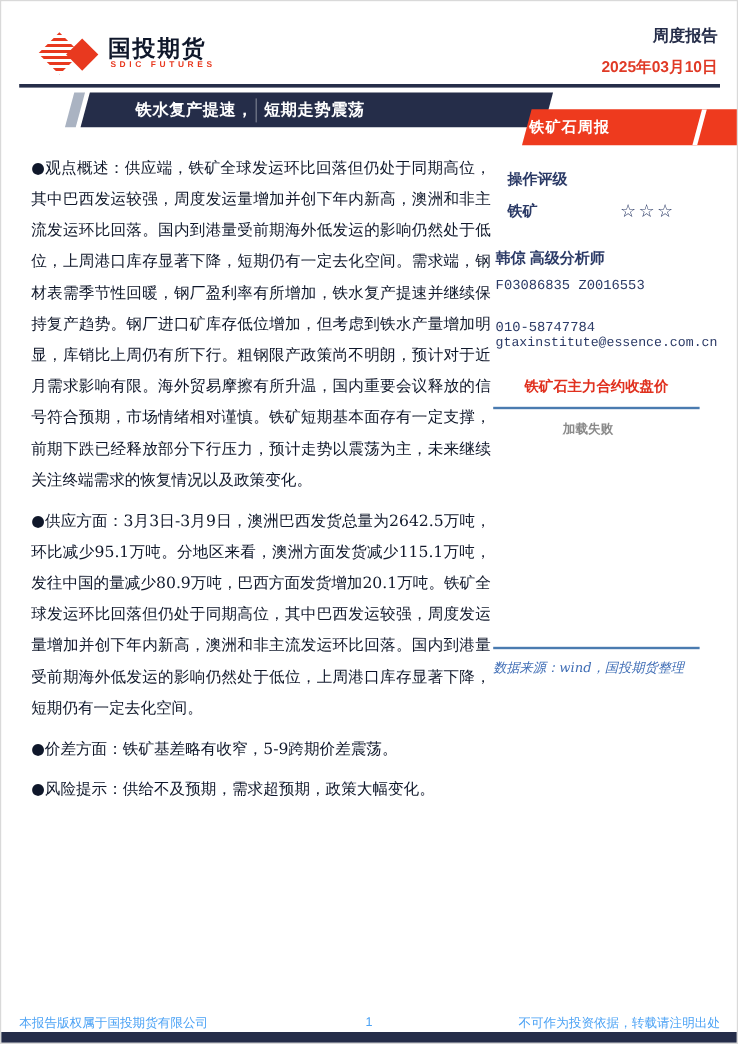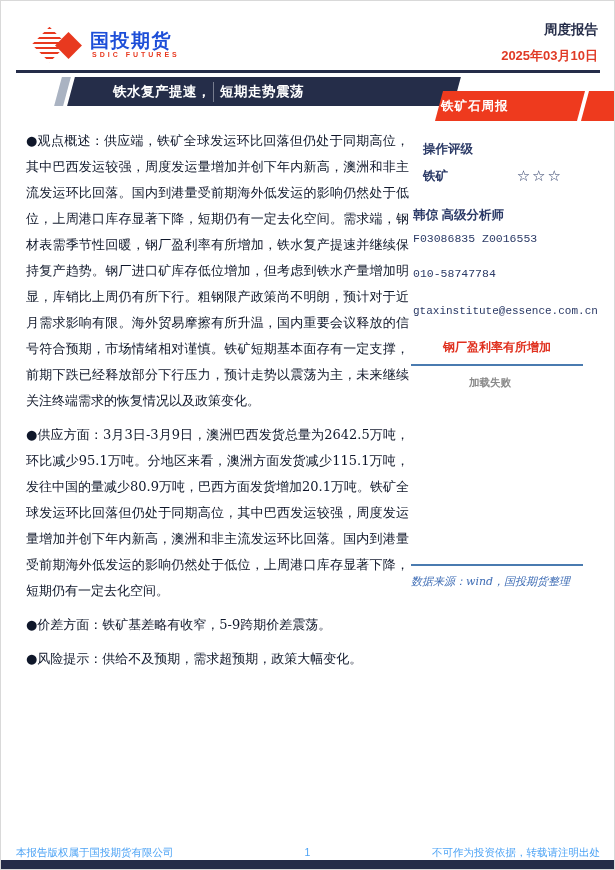--- a/index.html
+++ b/index.html
@@ -12,21 +12,21 @@
   .logo-diamond-hatch{
     position:absolute;left:36px;top:31px;width:25px;height:25px;
     transform:rotate(45deg);
     background:repeating-linear-gradient(135deg,#e8391f 0 2px,#ffffff 2px 5px);
   }
   .logo-diamond-solid{
     position:absolute;left:58px;top:35px;width:19px;height:19px;
     transform:rotate(45deg);background:#e8391f;
   }
   .logo-cn{position:absolute;left:89px;top:27px;font-size:19px;font-weight:bold;
-    color:#1d4ed8;letter-spacing:1.5px;}
+    color:#0f172a;letter-spacing:1.5px;}
   .logo-en{position:absolute;left:91px;top:50px;font-size:7px;font-weight:bold;
     color:#e8391f;letter-spacing:3px;}
   .hdr-type{position:absolute;right:16px;top:20px;font-size:13.5px;font-weight:bold;
     color:#252d49;text-align:right;}
   .hdr-date{position:absolute;right:16px;top:46px;font-size:13px;font-weight:bold;
     color:#e03a26;text-align:left;}
   .hdr-rule{position:absolute;left:15px;right:14px;top:69px;height:2.5px;background:#252d49;}
   
   .banner-sliver{position:absolute;left:57px;top:76px;width:9px;height:29px;
     background:#aab3c2;transform:skewX(-15deg);}
@@ -51,21 +51,21 @@
   .sidebar{position:absolute;left:410px;top:140px;width:172px;color:#2b3a66;}
   .sb-rating-label{padding-left:12px;font-size:12.5px;font-weight:bold;}
   .sb-rating-row{display:flex;align-items:center;width:140px;padding-left:12px;
     margin-top:9px;font-size:12.5px;font-weight:bold;}
   .sb-stars{margin-left:auto;font-size:15px;font-weight:normal;letter-spacing:2px;color:#2b3a66;}
   .sb-analyst{margin-top:22px;padding-left:2px;font-size:12.5px;font-weight:bold;}
   .sb-codes{margin-top:8px;padding-left:2px;font-size:11.5px;
     font-family:Liberation Mono, monospace;}
   .sb-phone{margin-top:22px;padding-left:2px;font-size:11.5px;
     font-family:"Liberation Mono",monospace;}
-  .sb-email{margin-top:25px;padding-left:2px;font-size:11px;
+  .sb-email{margin-top:0;padding-left:2px;font-size:11px;
     font-family:"Liberation Mono",monospace;}
   .sb-chart-title{margin-top:22px;text-align:center;font-size:12px;font-weight:bold;
     color:#e0301e;font-family:"DejaVu Serif",serif;}
   .sb-rule{height:2px;background:#4a7bb0;margin-top:8px;}
   .sb-chart-area{height:190px;position:relative;}
   .sb-placeholder{position:absolute;top:10px;left:0;right:14px;text-align:center;
     font-size:10.5px;color:#8a8a8a;font-family:"DejaVu Serif",serif;font-weight:bold;}
   .sb-source{margin-top:8px;padding-left:0;font-size:11px;color:#3f6db5;
     font-style:italic;font-family:"DejaVu Serif",serif;}
   
@@ -110,21 +110,21 @@
   <div class="sidebar">
     <div class="sb-rating-label">操作评级</div>
     <div class="sb-rating-row">
       <span>铁矿</span>
       <span class="sb-stars">☆☆☆</span>
     </div>
     <div class="sb-analyst">韩倞 高级分析师</div>
     <div class="sb-codes">F03086835 Z0016553</div>
     <div class="sb-phone">010-58747784</div>
     <div class="sb-email">gtaxinstitute@essence.com.cn</div>
-    <div class="sb-chart-title">钢厂盈利率有所增加</div>
+    <div class="sb-chart-title">铁矿石主力合约收盘价</div>
     <div class="sb-rule"></div>
     <div class="sb-chart-area">
       <div class="sb-placeholder">加载失败</div>
     </div>
     <div class="sb-rule"></div>
     <div class="sb-source">数据来源：wind，国投期货整理</div>
   </div>
 
   <div class="foot-left">本报告版权属于国投期货有限公司</div>
   <div class="foot-page">1</div>

